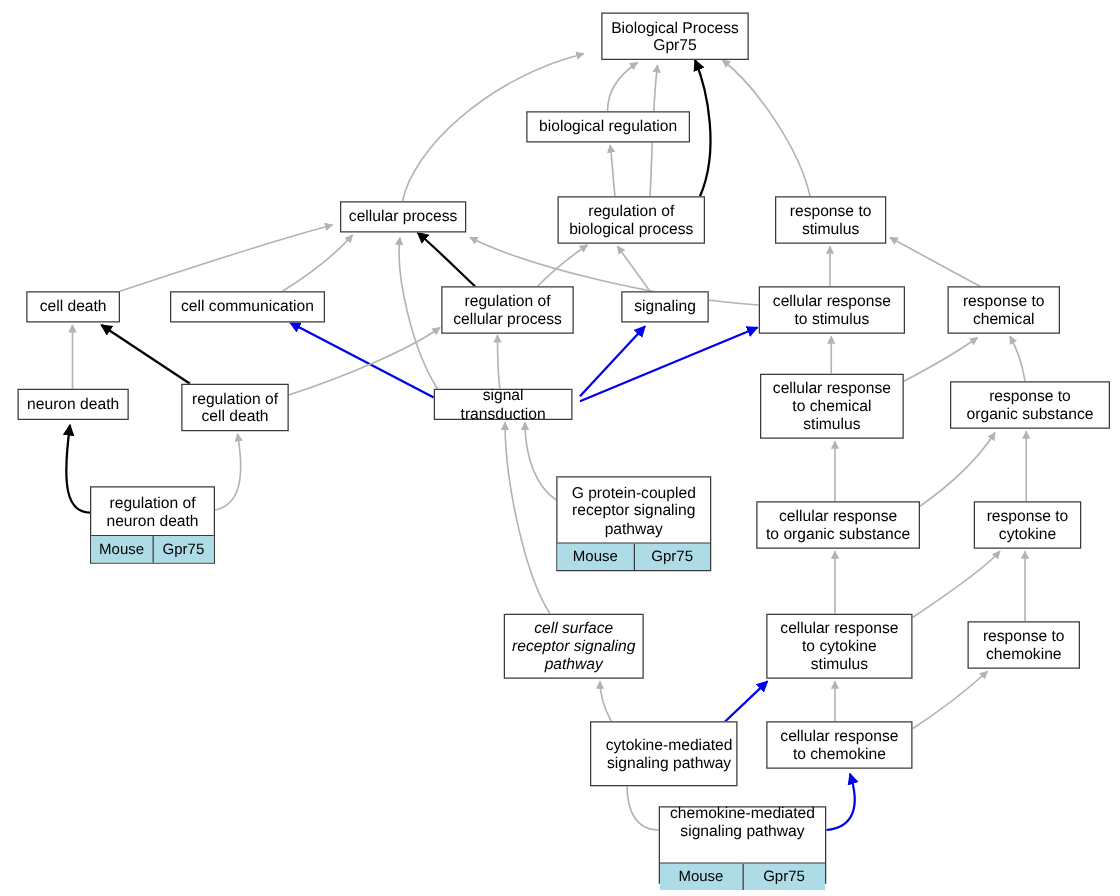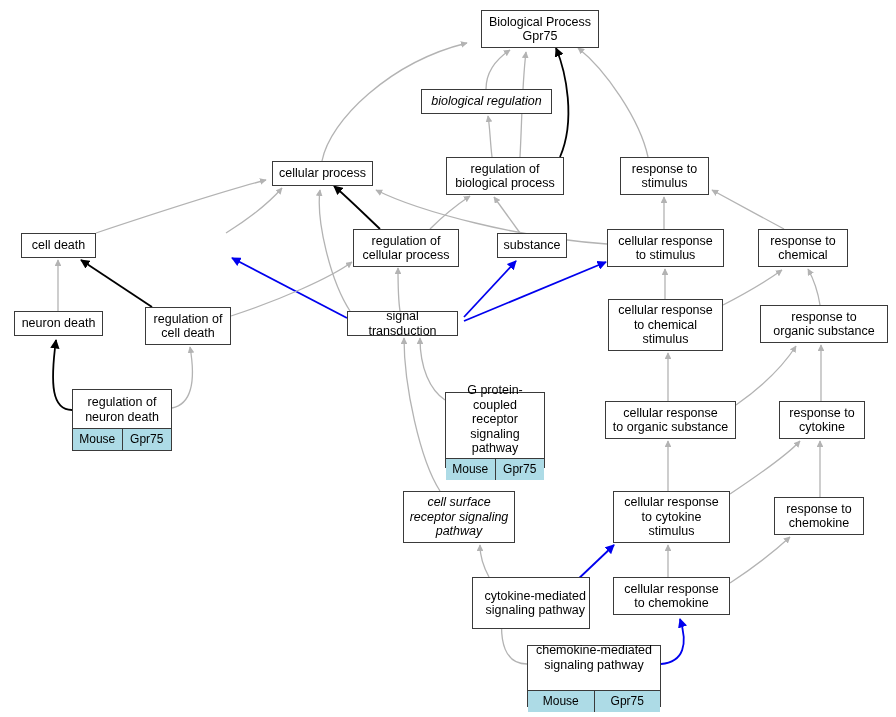--- a/index.html
+++ b/index.html
@@ -139,43 +139,46 @@
       <path d="M 668 577 C 668 566 668 556 668 545" fill="none" stroke="#b3b3b3" stroke-width="1.3" marker-end="url(#arrow-is_a)"></path>
       <path d="M 730 583 C 756 566 778 548 790 537" fill="none" stroke="#b3b3b3" stroke-width="1.3" marker-end="url(#arrow-is_a)"></path>
       <path d="M 527 664 C 504 664 500 640 502 617" fill="none" stroke="#b3b3b3" stroke-width="1.3" marker-end="url(#arrow-is_a)"></path>
       <path d="M 661 664 C 684 662 688 644 680 619" fill="none" stroke="#0000ee" stroke-width="1.8" marker-end="url(#arrow-regulates)"></path>
     </svg>
   <div id="node-layer">
       <div class="node" style="left: 481px; top: 10px; width: 118px; height: 38px;">
         <div class="node-label">Biological Process
 Gpr75</div>
       </div>
-      <div class="node" style="left: 421px; top: 89px; width: 131px; height: 25px; font-style: italic;">
+      <div class="node" style="left: 421px; top: 89px; width: 131px; height: 25px;">
         <div class="node-label">biological regulation</div>
       </div>
       <div class="node" style="left: 272px; top: 161px; width: 101px; height: 25px;">
         <div class="node-label">cellular process</div>
       </div>
       <div class="node" style="left: 446px; top: 157px; width: 118px; height: 38px;">
         <div class="node-label">regulation of
 biological process</div>
       </div>
       <div class="node" style="left: 620px; top: 157px; width: 89px; height: 38px;">
         <div class="node-label">response to
 stimulus</div>
       </div>
       <div class="node" style="left: 21px; top: 233px; width: 75px; height: 25px;">
         <div class="node-label">cell death</div>
       </div>
+      <div class="node" style="left: 136px; top: 233px; width: 124px; height: 25px;">
+        <div class="node-label">cell communication</div>
+      </div>
       <div class="node" style="left: 353px; top: 229px; width: 106px; height: 38px;">
         <div class="node-label">regulation of
 cellular process</div>
       </div>
       <div class="node" style="left: 497px; top: 233px; width: 70px; height: 25px;">
-        <div class="node-label">substance</div>
+        <div class="node-label">signaling</div>
       </div>
       <div class="node" style="left: 607px; top: 229px; width: 117px; height: 38px;">
         <div class="node-label">cellular response
 to stimulus</div>
       </div>
       <div class="node" style="left: 758px; top: 229px; width: 90px; height: 38px;">
         <div class="node-label">response to
 chemical</div>
       </div>
       <div class="node" style="left: 14px; top: 311px; width: 89px; height: 25px;">
@@ -198,21 +201,21 @@
 organic substance</div>
       </div>
       <div class="node annotated" style="left: 72px; top: 389px; width: 100px; height: 62px;">
         <div class="node-label">regulation of
 neuron death</div>
         <div class="anno-row">
           <div class="anno-cell">Mouse</div>
           <div class="anno-cell second">Gpr75</div>
         </div>
       </div>
-      <div class="node annotated" style="left: 445px; top: 381px; width: 100px; height: 76px; margin-top: 11px;">
+      <div class="node annotated" style="left: 445px; top: 381px; width: 124px; height: 76px;">
         <div class="node-label">G protein-coupled
 receptor signaling
 pathway</div>
         <div class="anno-row">
           <div class="anno-cell">Mouse</div>
           <div class="anno-cell second">Gpr75</div>
         </div>
       </div>
       <div class="node" style="left: 605px; top: 401px; width: 131px; height: 38px;">
         <div class="node-label">cellular response

